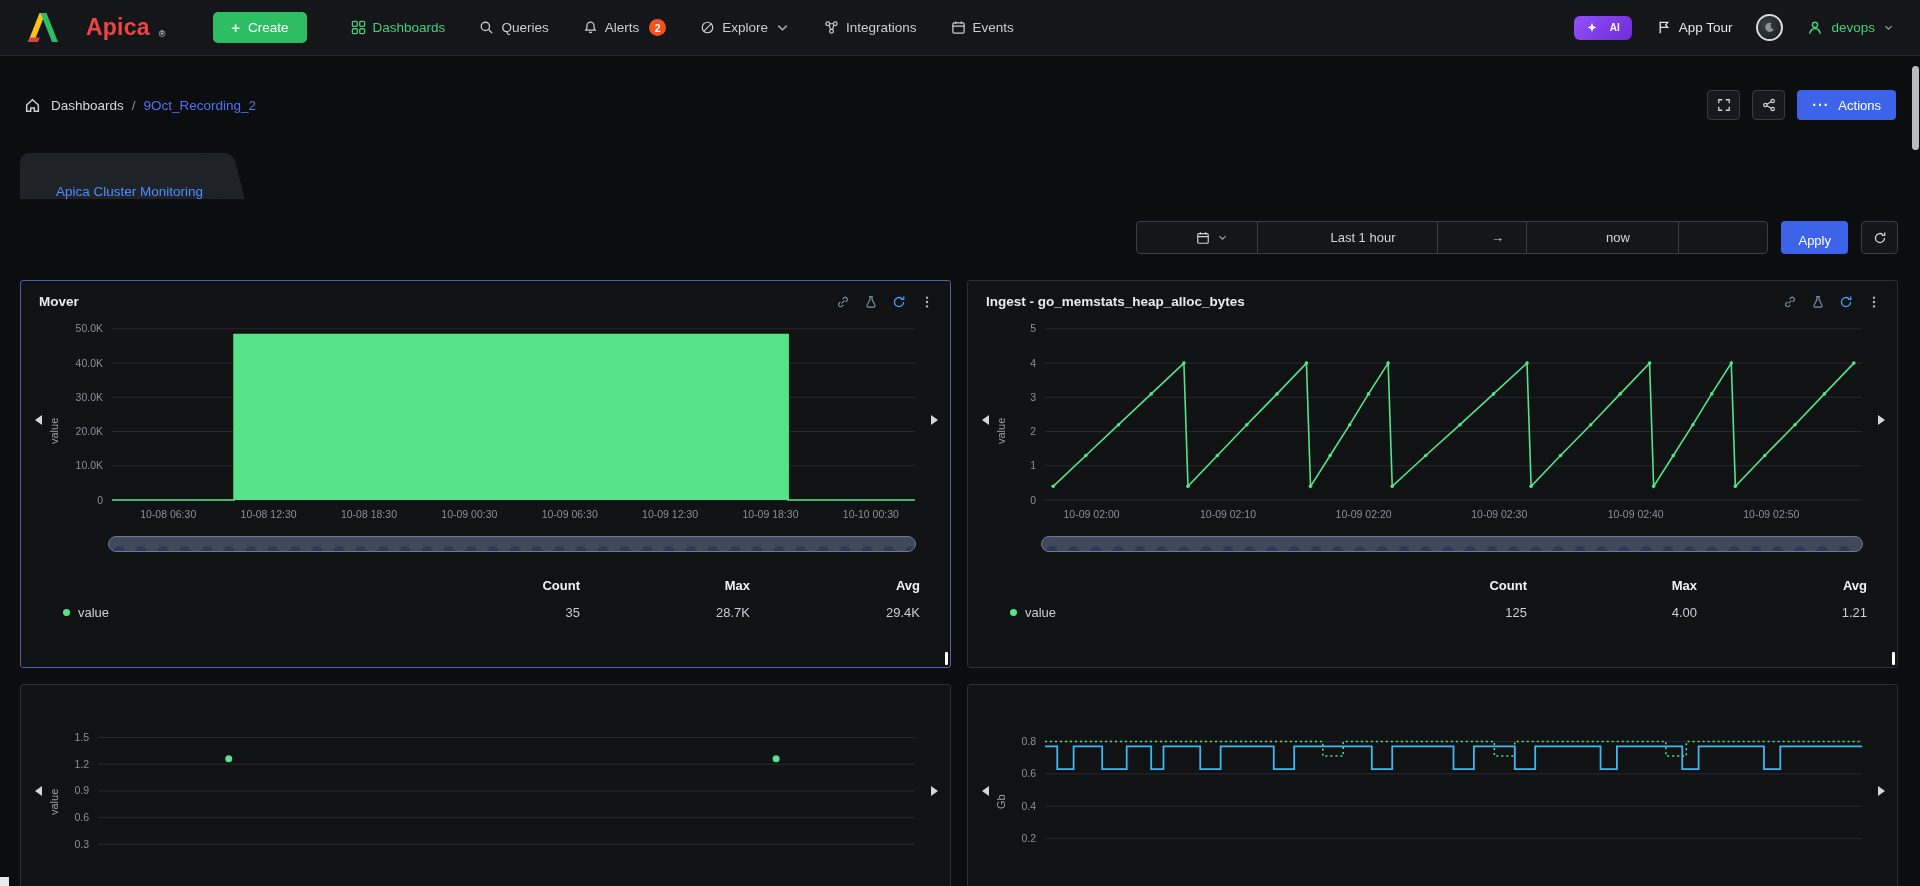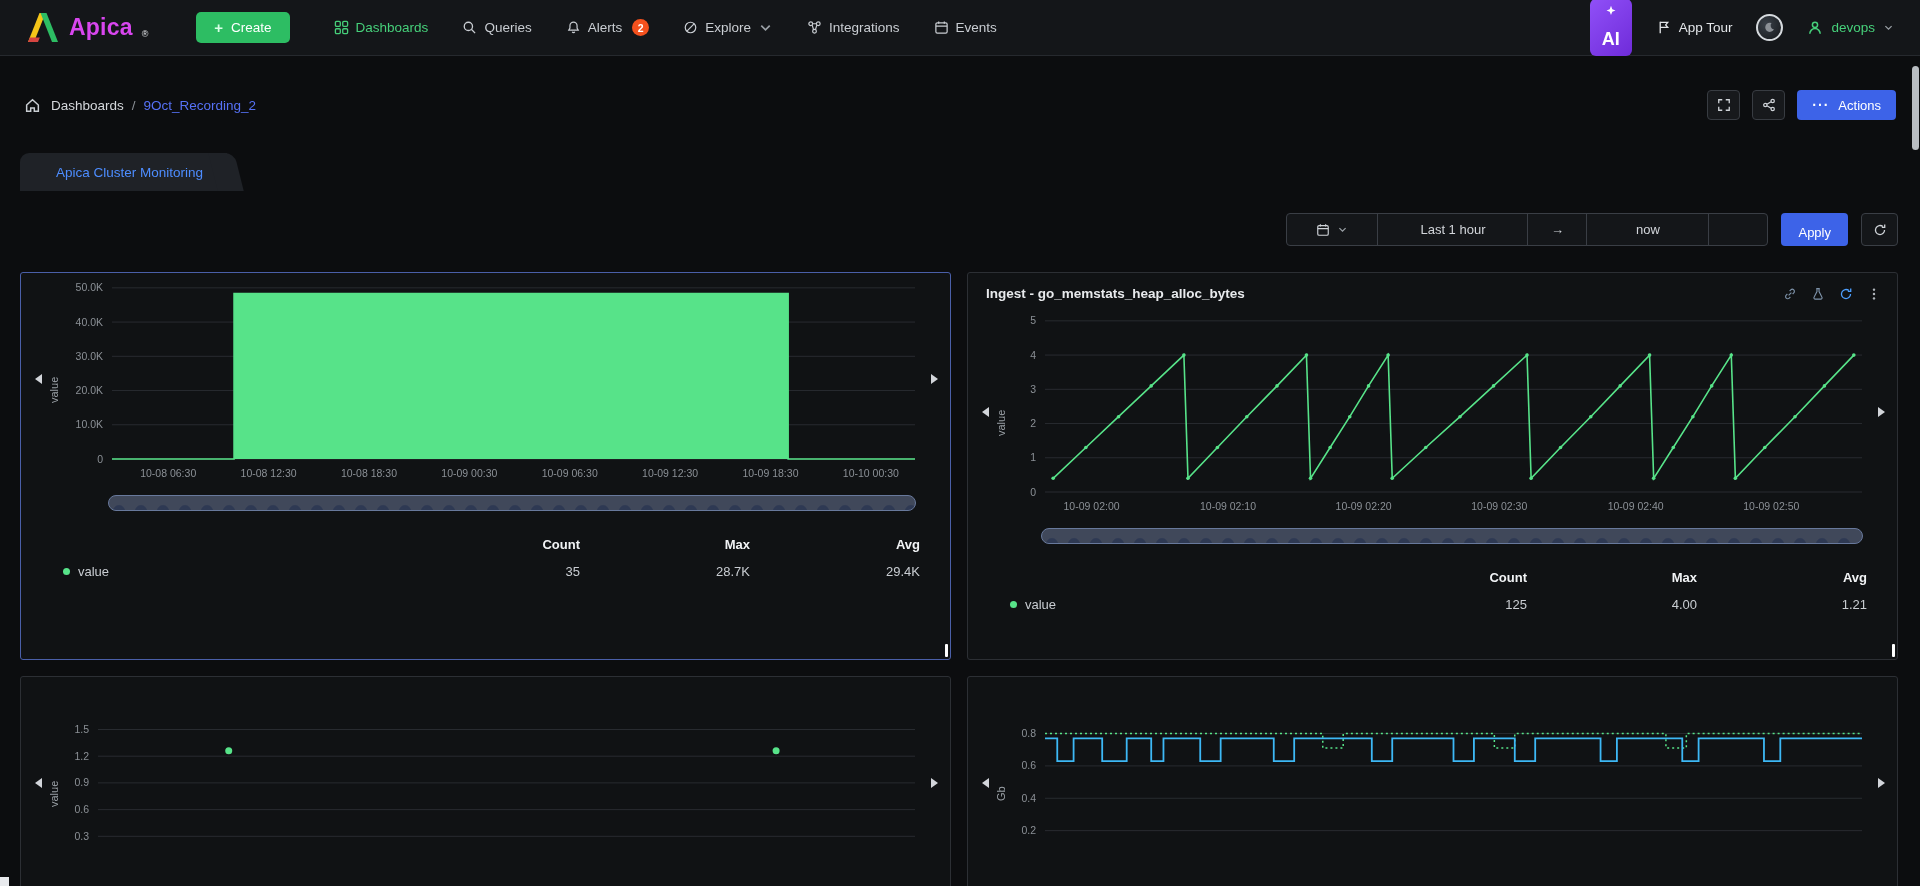--- a/index.html
+++ b/index.html
@@ -3,55 +3,55 @@
 <meta charset="utf-8">
 <style>
   * { margin:0; padding:0; box-sizing:border-box; }
   html,body { width:1920px; height:886px; overflow:hidden; }
   body { background:#0c0d0f; font-family:"Liberation Sans","DejaVu Sans",sans-serif; color:#d2d5da; }
   svg { display:block; }
 
   
   .navbar { display:flex; align-items:center; height:56px; background:#141619; border-bottom:1px solid #26292e; padding:0 26px; }
   .brand { display:flex; align-items:center; gap:9px; margin-right:48px; cursor:pointer; }
-  .brand-text { font-size:23px; font-weight:700; color:#d946ef; letter-spacing:.2px; }
+  .brand-text { font-size:23px; font-weight:700; color:#ef4444; letter-spacing:.2px;margin-left:17px; }
   .reg { font-size:9px; color:#e8eaed; align-self:flex-end; margin-bottom:3px; }
   .create-btn { background:var(--accent-green,#2dbd63); color:#fff; border:none; border-radius:5px; padding:8px 18px; font-size:13.5px; display:flex; align-items:center; gap:8px; margin-right:44px; cursor:pointer; }
   .create-btn .plus { font-size:15px; font-weight:700; line-height:1; color:#d8ffe6; }
   .nav-items { display:flex; align-items:center; gap:34px; font-size:13.5px; color:#c9cdd2; }
   .nav-item { display:flex; align-items:center; gap:7px; cursor:pointer; white-space:nowrap; }
   .nav-item svg { width:15px; height:15px; }
   .nav-item.active { color:var(--nav-active-green,#46d07a); }
   .badge { min-width:17px; height:17px; border-radius:9px; background:var(--badge-orange,#f4511e); color:#fff; font-size:10.5px; font-weight:700; display:flex; align-items:center; justify-content:center; padding:0 4px; margin-left:3px; }
   .chev { width:11px; height:11px; color:#9aa0a6; }
   .nav-right { margin-left:auto; display:flex; align-items:center; gap:24px; }
-  .ai-btn { background:linear-gradient(135deg,#9050f8,#6f2bd9); color:#fff; border:none; border-radius:6px; padding:6px 12px; font-size:18px; font-weight:700; display:flex; align-items:center; gap:12px; cursor:pointer;flex-direction:column; }
+  .ai-btn { background:linear-gradient(135deg,#9050f8,#6f2bd9); color:#fff; border:none; border-radius:6px; padding:6px 12px; font-size:10px; font-weight:700; display:flex; align-items:center; gap:12px; cursor:pointer; }
   .app-tour { display:flex; align-items:center; gap:8px; color:#e3e6e9; font-size:13.5px; cursor:pointer; }
   .theme-btn { width:27px; height:27px; border-radius:50%; border:2px solid #d6dade; background:radial-gradient(circle at 35% 35%, #394048, #16181b); cursor:pointer; display:flex; align-items:center; justify-content:center; }
   .user-menu { display:flex; align-items:center; gap:8px; color:var(--nav-active-green,#46d07a); font-size:13.5px; cursor:pointer; }
 
   
   .breadcrumb-row { display:flex; align-items:center; padding:0 24px; margin-top:34px; height:30px; }
   .bc-root { margin-left:10px; color:#d4d7db; font-size:13.5px; cursor:pointer; }
   .bc-sep { margin:0 8px; color:#8b9096; font-size:13.5px; }
   .bc-current { color:var(--link-blue,#5671f5); font-size:13.5px; cursor:pointer; }
   .bc-actions { margin-left:auto; display:flex; gap:12px; align-items:center; }
   .icon-btn { width:33px; height:30px; border:1px solid #383c42; border-radius:4px; background:#17191c; color:#cfd3d8; display:flex; align-items:center; justify-content:center; cursor:pointer; }
   .actions-btn { background:var(--accent-blue,#3d63e8); color:#fff; border:none; border-radius:4px; height:30px; padding:0 15px; font-size:13px; display:flex; align-items:center; gap:9px; cursor:pointer; }
   .actions-dots { letter-spacing:1px; font-weight:700; font-size:14px; }
 
   
   .tab-strip { margin:33px 26px 0 20px; display:flex; }
-  .tab { position:relative; height:38px; background:#1f2227; border-radius:9px 0 0 0; display:flex; align-items:center; padding:0 24px 0 36px; color:var(--tab-blue,#4d8dff); font-size:13.5px; cursor:pointer; }
+  .tab { position:relative; height:46px; background:#1f2227; border-radius:9px 0 0 0; display:flex; align-items:flex-end; padding:0 24px 0 36px; color:var(--tab-blue,#4d8dff); font-size:13.5px; cursor:pointer; }
   .tab::after { content:""; position:absolute; right:-12px; top:0; width:26px; height:100%; background:#1f2227; transform:skewX(14deg); border-radius:0 9px 0 0; }
 
   
   .timebar { display:flex; align-items:center; justify-content:flex-end; margin:22px 22px 0 20px; gap:13px; }
   .time-group { display:flex; align-items:stretch; height:33px; border:1px solid #3a3e45; border-radius:4px; background:#141619; color:#d2d5da; font-size:13px; }
-  .tg-seg { display:flex; align-items:center; justify-content:center; padding:0 29px; border-right:1px solid #3a3e45; cursor:pointer; }
+  .tg-seg { display:flex; align-items:center; justify-content:center; padding:0 29px; border-right:1px solid #3a3e45; cursor:pointer;margin-left:30px; }
   .tg-seg:last-child { border-right:none; }
   .tg-seg.cal { gap:7px; color:#cfd3d8; }
   .tg-seg.from { width:150px; }
   .tg-seg.arrowseg { width:38px; color:#cfd3d8; cursor:default; }
   .tg-seg.to { width:122px;text-align:right; }
   .tg-seg.star { width:40px; color:#cfd3d8; }
   .apply-btn { height:33px; background:var(--accent-blue,#3d63e8); border:none; border-radius:4px; color:#fff; font-size:13px; padding:12px 17px; cursor:pointer; }
   .refresh-btn { height:33px; width:37px; border:1px solid #3a3e45; border-radius:4px; background:#141619; color:#cfd3d8; display:flex; align-items:center; justify-content:center; cursor:pointer; }
 
   
@@ -256,20 +256,42 @@
     <svg width="14" height="14" viewBox="0 0 16 16" fill="none" stroke="currentColor" stroke-width="1.5">
         <path d="M13.2 8a5.2 5.2 0 1 1-1.8-3.9"></path>
         <path d="M13.4 1.6 V4.9 H10.1"></path>
       </svg>
   </button>
 </div>
 
 <section class="grid">
 
   <article class="panel selected">
+    <div class="panel-head">
+      <h3>Mover</h3>
+      <div class="panel-icons">
+        <svg class="pi" viewBox="0 0 16 16" fill="none" stroke="currentColor" stroke-width="1.3">
+            <path d="M6.4 9.6l3.2-3.2"></path>
+            <path d="M7.6 4.6l1.3-1.3a2.4 2.4 0 0 1 3.4 3.4L11 8"></path>
+            <path d="M8.4 11.4l-1.3 1.3a2.4 2.4 0 0 1-3.4-3.4L5 8"></path>
+          </svg>
+        <svg class="pi" viewBox="0 0 16 16" fill="none" stroke="currentColor" stroke-width="1.3">
+            <path d="M6 1.8h4 M6.8 1.8v3.4L3.6 11.4A1.6 1.6 0 0 0 5 13.9h6a1.6 1.6 0 0 0 1.4-2.5L9.2 5.2V1.8"></path>
+          </svg>
+        <svg class="pi refresh" viewBox="0 0 16 16" fill="none" stroke="currentColor" stroke-width="1.5">
+            <path d="M13.2 8a5.2 5.2 0 1 1-1.8-3.9"></path>
+            <path d="M13.4 1.6 V4.9 H10.1"></path>
+          </svg>
+        <svg class="pi kebab" viewBox="0 0 16 16" fill="currentColor">
+            <circle cx="8" cy="3" r="1.4"></circle>
+            <circle cx="8" cy="8" r="1.4"></circle>
+            <circle cx="8" cy="13" r="1.4"></circle>
+          </svg>
+      </div>
+    </div>
     <div class="chart-row">
       <span class="pan left"></span>
       <span class="ylabel">value</span>
       <div class="chart">
           <svg width="865" height="212" xmlns="http://www.w3.org/2000/svg">
             <line x1="50" y1="186" x2="853" y2="186" stroke="#282b30" stroke-width="1"></line>
             <text x="41" y="189.5" text-anchor="end" fill="#8b9096" font-size="10.5" font-family="Liberation Sans, DejaVu Sans, sans-serif">0</text>
             <line x1="50" y1="151.76923076923077" x2="853" y2="151.76923076923077" stroke="#282b30" stroke-width="1"></line>
             <text x="41" y="155.26923076923077" text-anchor="end" fill="#8b9096" font-size="10.5" font-family="Liberation Sans, DejaVu Sans, sans-serif">10.0K</text>
             <line x1="50" y1="117.53846153846153" x2="853" y2="117.53846153846153" stroke="#282b30" stroke-width="1"></line>

